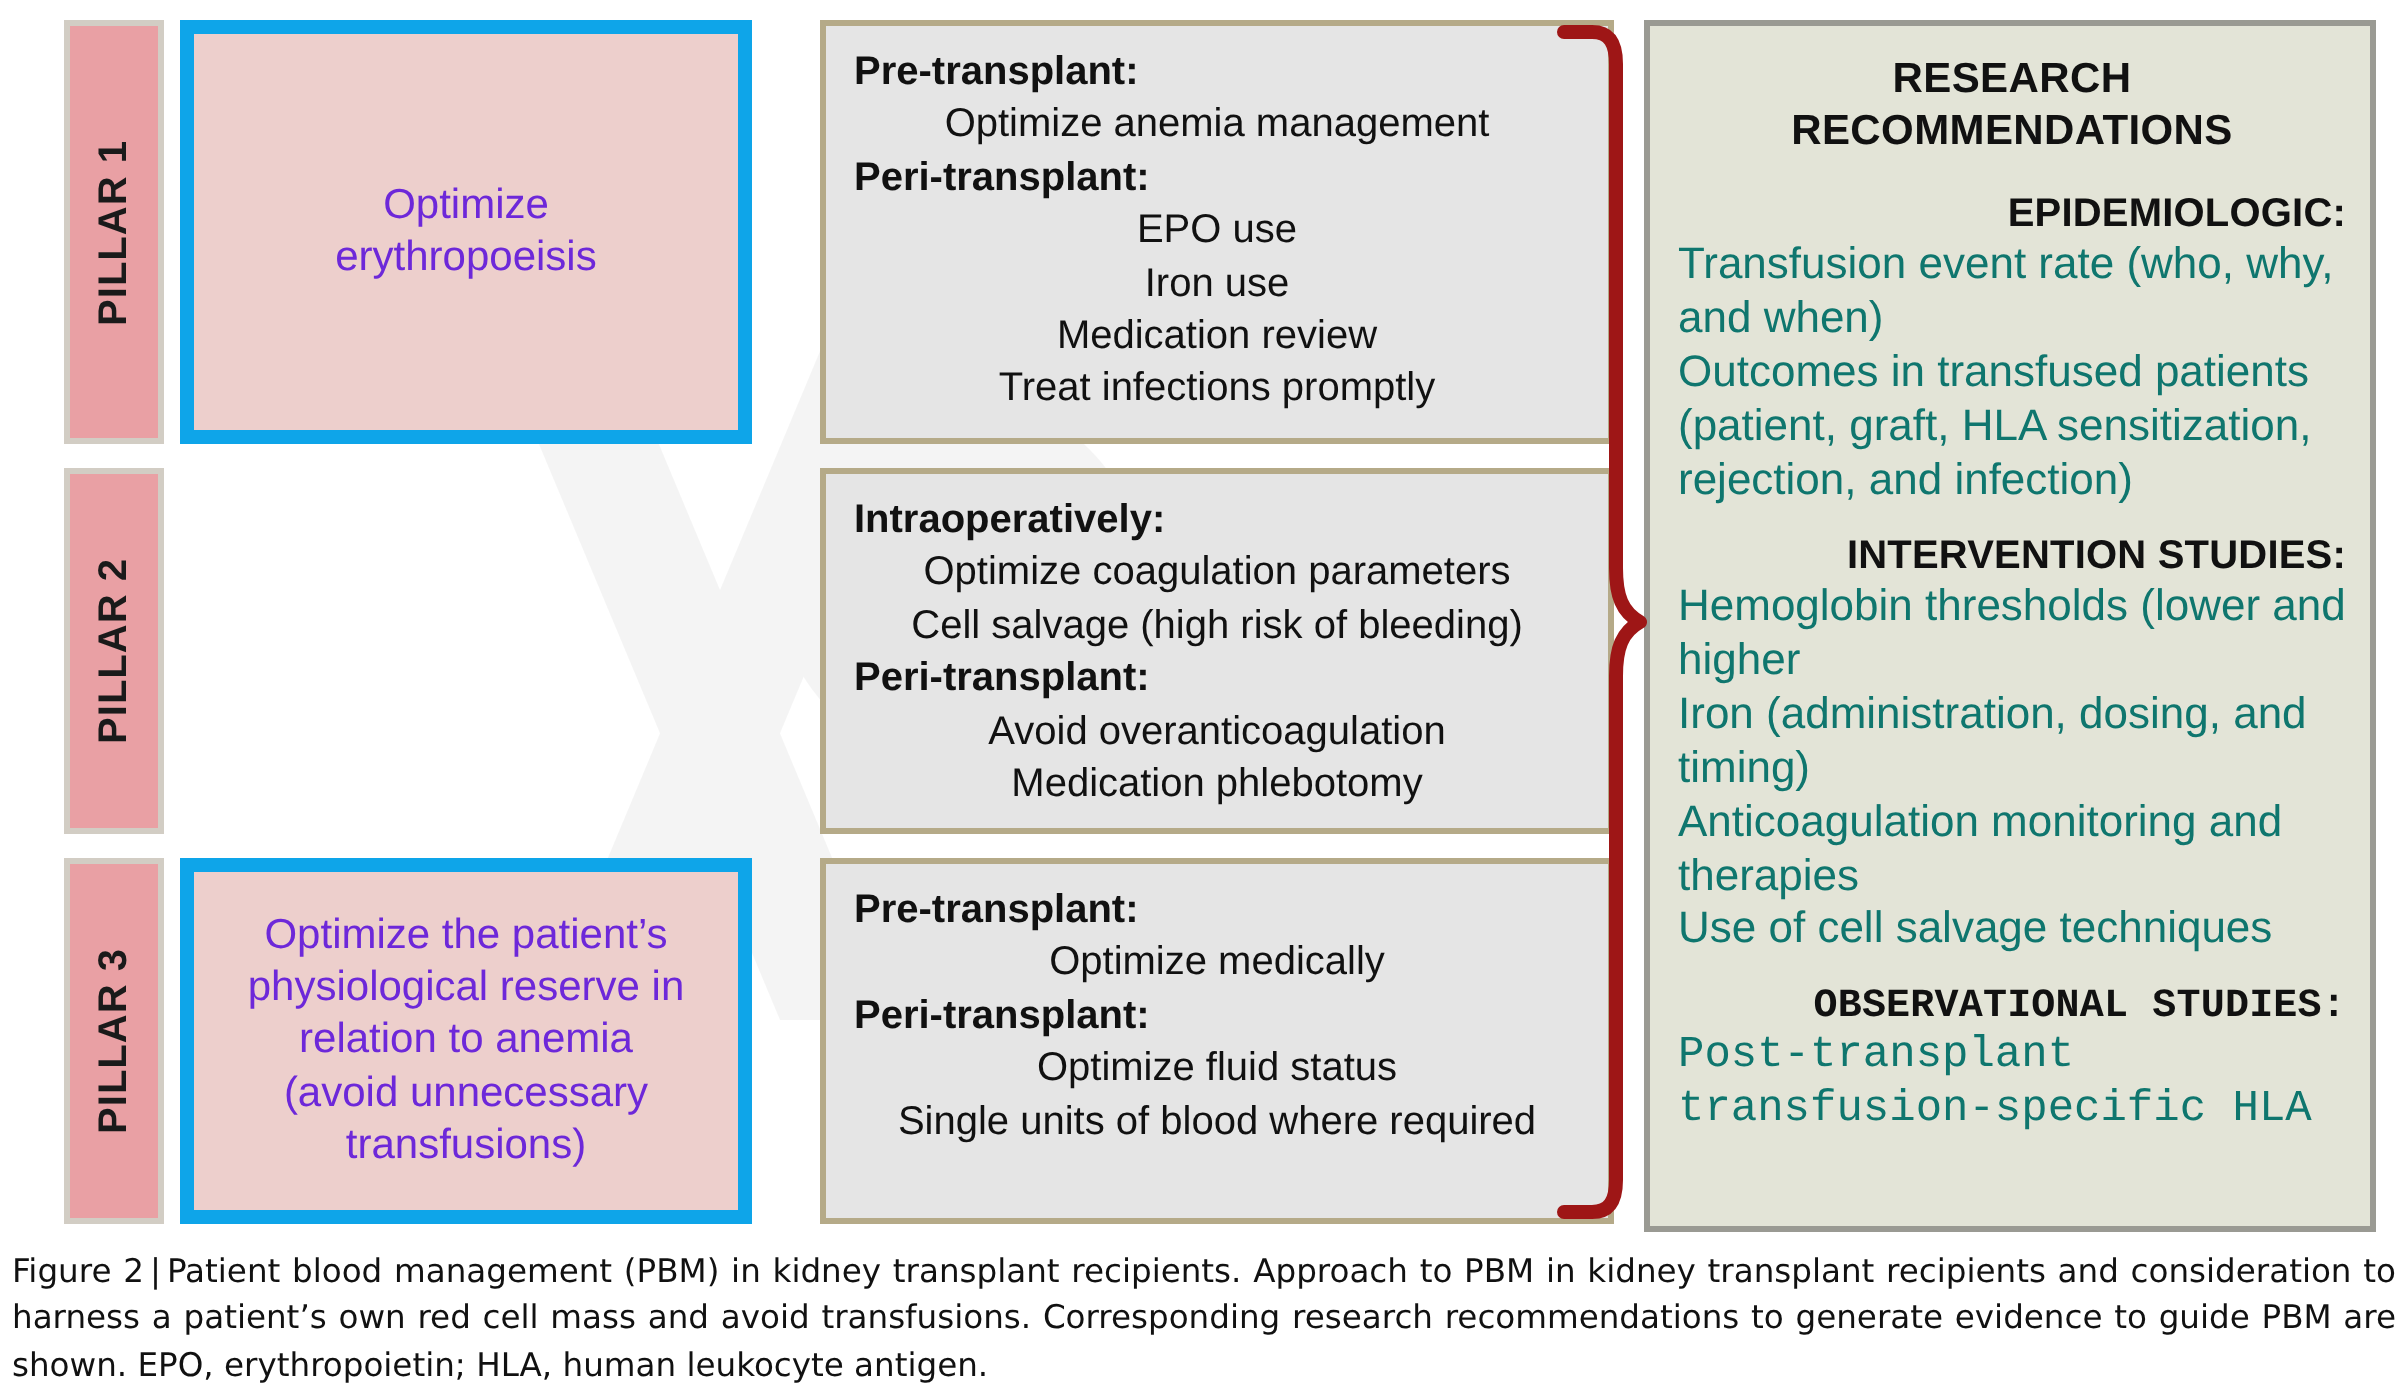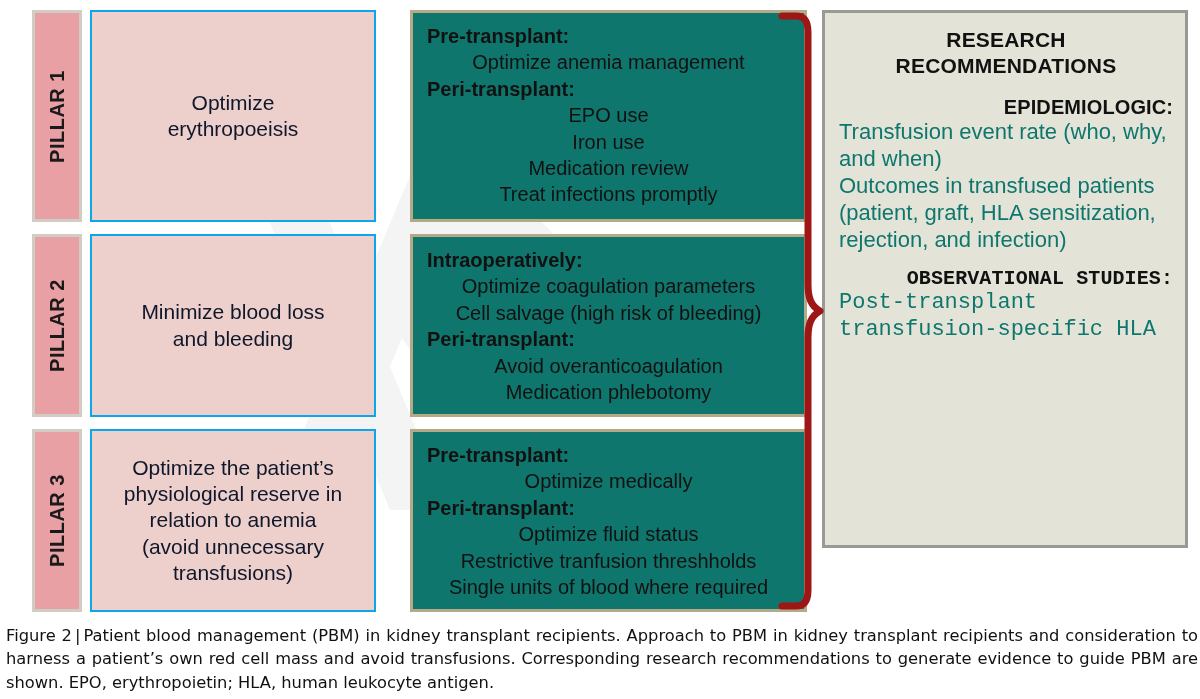--- a/index.html
+++ b/index.html
@@ -70,39 +70,39 @@
     color: #1a1a1a;
   }
 
   .pillar-desc {
     position: absolute;
     left: 58px;
     top: 0;
     bottom: 0;
     width: 286px;
     background: #edcfcc;
-    border: 2px solid #0ea5e9;
+    border: 7px solid #0ea5e9;
     box-sizing: border-box;
     display: flex;
     align-items: center;
     justify-content: center;
     text-align: center;
     padding: 6px 10px;
     font-size: 21px;
     line-height: 1.25;
-    color: #0f172a;
+    color: #6d28d9;
   }
 
   .pillar-actions {
     position: absolute;
     left: 378px;
     top: 0;
     bottom: 0;
     width: 397px;
-    background: #0f766e;
+    background: #e5e5e5;
     border: 3px solid #b5aa88;
     box-sizing: border-box;
     padding: 10px 14px 8px 14px;
     font-size: 20px;
     line-height: 1.32;
     color: #111111;
   }
   .pillar-actions .hdr {
     font-weight: bold;
     display: block;
@@ -122,21 +122,21 @@
     height: 602px;
     z-index: 2;
   }
 
   
   #research-panel {
     position: absolute;
     left: 822px;
     top: 10px;
     width: 366px;
-    height: 538px;
+    height: 606px;
     background: #e3e4d7;
     border: 3px solid #9a9a93;
     box-sizing: border-box;
     padding: 14px 12px 10px 14px;
     z-index: 1;
   }
   #research-title {
     text-align: center;
     font-weight: bold;
     font-size: 21px;
@@ -207,23 +207,20 @@
       <span class="itm">Iron use</span>
       <span class="itm">Medication review</span>
       <span class="itm">Treat infections promptly</span>
     </div>
   </div>
 
   <div class="pillar-row" id="row-1">
     <div class="pillar-tab">
       <span class="pillar-tab-label">PILLAR 2</span>
     </div>
-    <div class="pillar-desc">
-      <span>Minimize blood loss<br>and bleeding</span>
-    </div>
     <div class="pillar-actions">
       <span class="hdr">Intraoperatively:</span>
       <span class="itm">Optimize coagulation parameters</span>
       <span class="itm">Cell salvage (high risk of bleeding)</span>
       <span class="hdr">Peri-transplant:</span>
       <span class="itm">Avoid overanticoagulation</span>
       <span class="itm">Medication phlebotomy</span>
     </div>
   </div>
 
@@ -232,38 +229,44 @@
       <span class="pillar-tab-label">PILLAR 3</span>
     </div>
     <div class="pillar-desc">
       <span>Optimize the patient’s<br>physiological reserve in<br>relation to anemia<br>(avoid unnecessary<br>transfusions)</span>
     </div>
     <div class="pillar-actions">
       <span class="hdr">Pre-transplant:</span>
       <span class="itm">Optimize medically</span>
       <span class="hdr">Peri-transplant:</span>
       <span class="itm">Optimize fluid status</span>
-      <span class="itm">Restrictive tranfusion threshholds</span>
       <span class="itm">Single units of blood where required</span>
     </div>
   </div>
 
   <svg id="brace" viewBox="0 0 46 602" aria-hidden="true">
     <path d="M4 6 H18 C27 6 30 12 30 22 V274 C30 288 33 296 42 301 C33 306 30 314 30 328 V580 C30 590 27 596 18 596 H4" fill="none" stroke="#9e1616" stroke-width="7" stroke-linecap="round" stroke-linejoin="round"></path>
   </svg>
 
   <div id="research-panel">
     <div id="research-title">RESEARCH<br>RECOMMENDATIONS</div>
 
     <div class="rsec">
       <span class="rsec-head">EPIDEMIOLOGIC:</span>
       <span class="rsec-item">Transfusion event rate (who, why, and when)</span>
       <span class="rsec-item">Outcomes in transfused patients (patient, graft, HLA sensitization, rejection, and infection)</span>
     </div>
 
+    <div class="rsec">
+      <span class="rsec-head">INTERVENTION STUDIES:</span>
+      <span class="rsec-item">Hemoglobin thresholds (lower and higher</span>
+      <span class="rsec-item">Iron (administration, dosing, and timing)</span>
+      <span class="rsec-item">Anticoagulation monitoring and therapies</span>
+      <span class="rsec-item">Use of cell salvage techniques</span>
+    </div>
 
     <div class="rsec">
       <span class="rsec-head">OBSERVATIONAL STUDIES:</span>
       <span class="rsec-item">Post-transplant transfusion-specific HLA</span>
     </div>
   </div>
 
 </div>
 
 <div id="caption"><b>Figure 2</b><b style="padding:0 3px;">|</b><b>Patient blood management (PBM) in kidney transplant recipients.</b> <span>Approach to PBM in kidney transplant recipients and consideration to harness a patient’s own red cell mass and avoid transfusions. Corresponding research recommendations to generate evidence to guide PBM are shown. EPO, erythropoietin; HLA, human leukocyte antigen.</span></div>

